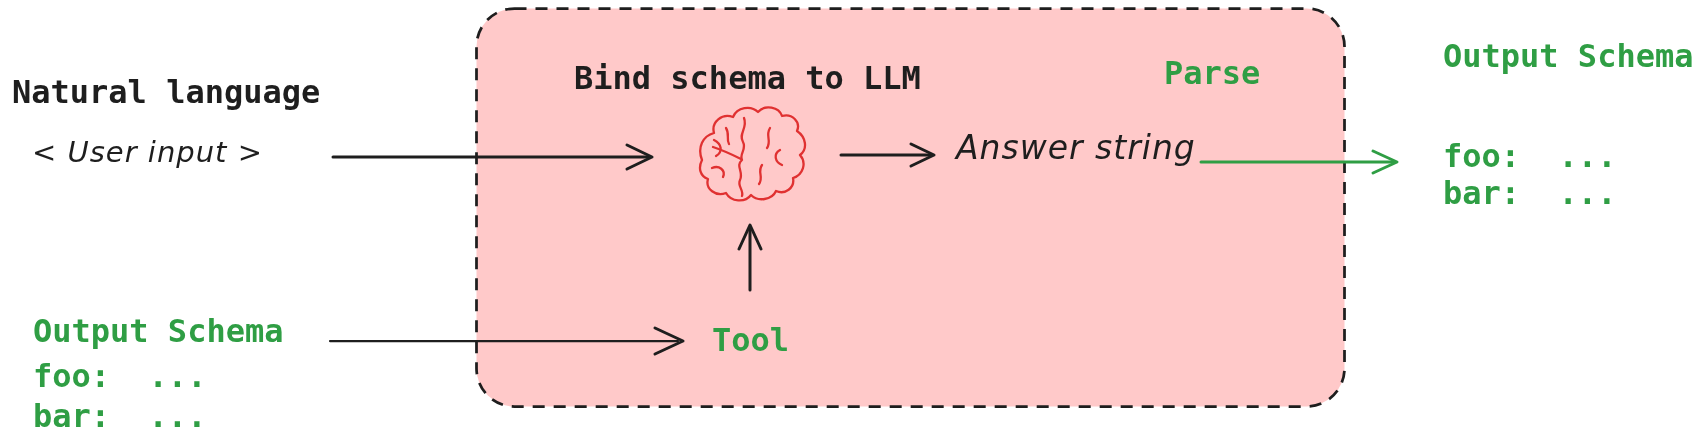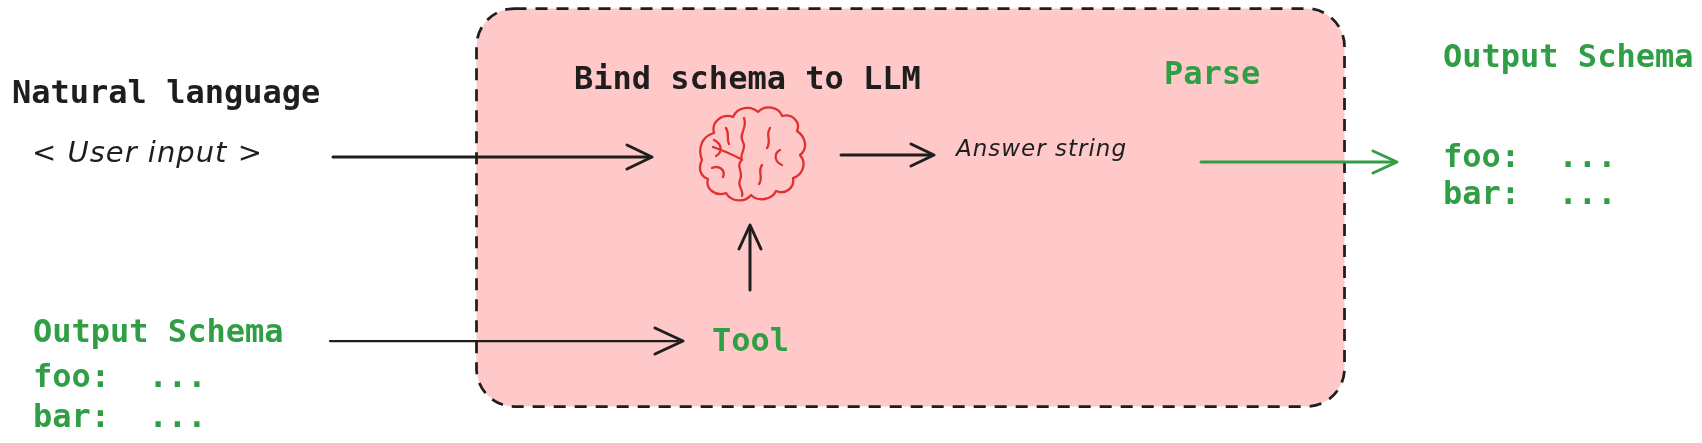--- a/index.html
+++ b/index.html
@@ -92,21 +92,21 @@
       <path d="M762,165 C757,172 764,177 759,184"></path>
       <path d="M726,128 C730,134 726,139 729,144"></path>
     </g>
   </svg>
 
   <div class="label ink" style="left:4px;top:74px;margin-left:8px;">Natural language</div>
   <div class="label ink hand" style="left:32px;top:134px;font-size:29px;">&lt; User input &gt;</div>
 
   <div class="label ink" style="left:574px;top:60px;text-align:right;">Bind schema to LLM</div>
   <div class="label green" style="left:1164px;top:55px;">Parse</div>
-  <div class="label ink hand" style="left:956px;top:130px;font-size:23px;">Answer string</div>
+  <div class="label ink hand" style="left:956px;top:130px;font-size:33px;">Answer string</div>
   <div class="label green" style="left:712px;top:322px;">Tool</div>
 
   <div class="label green" style="left:33px;top:313px;">Output Schema</div>
   <div class="label green" style="left:33px;top:358px;">foo:  ...</div>
   <div class="label green" style="left:33px;top:398px;">bar:  ...</div>
 
   <div class="label green" style="left:1443px;top:38px;">Output Schema</div>
   <div class="label green" style="left:1443px;top:138px;">foo:  ...</div>
   <div class="label green" style="left:1443px;top:175px;">bar:  ...</div>
 

